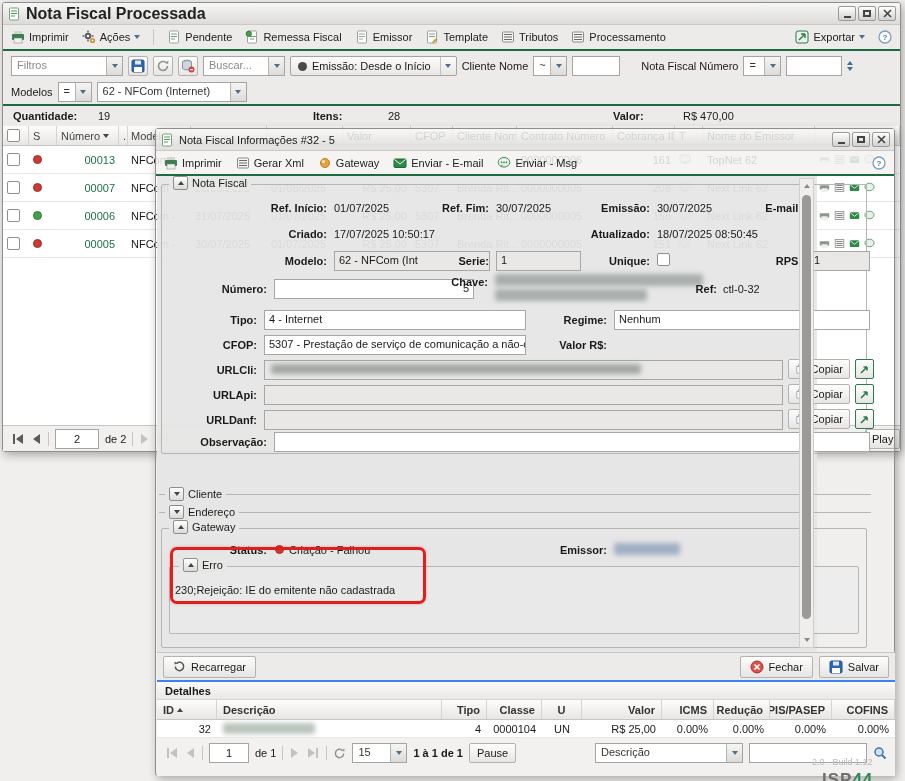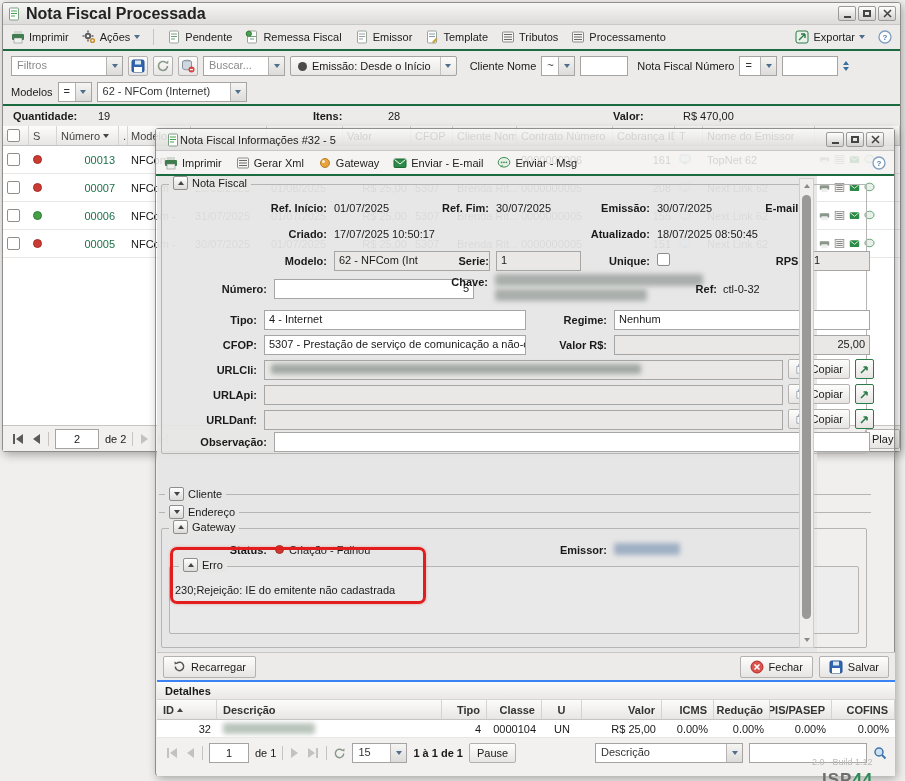--- a/index.html
+++ b/index.html
@@ -61,22 +61,22 @@
            height:26px; background:#f1f0ef; border-top:1px solid #c6c5c4; }
   .ntri-l { width:0; height:0; border-top:5px solid transparent; border-bottom:5px solid transparent; border-right:7px solid #5a5a5a; }
   .ntri-r { width:0; height:0; border-top:5px solid transparent; border-bottom:5px solid transparent; border-left:7px solid #5a5a5a; }
   .dis .ntri-l { border-right-color:#c3c2c1; } .dis .ntri-r { border-left-color:#c3c2c1; }
   .nbar { width:2px; height:10px; background:#5a5a5a; }
   .dis .nbar { background:#c3c2c1; }
   .navb { display:flex; align-items:center; gap:1px; padding:2px; }
   .pgin { width:44px; height:20px; border:1px solid #a5a4a3; background:#fff; display:flex; align-items:center; justify-content:center; }
   .psep { width:1px; height:14px; background:#c6c5c4; }
   
-  .m-titlebar { position:absolute; left:0; top:0; right:0; height:22px; display:flex; align-items:center; 
-                padding:0 10px; background:linear-gradient(rgba(247,247,246,.84), rgba(220,219,218,.84));
+  .m-titlebar { position:absolute; left:0; top:0; right:0; height:22px; display:flex; align-items:center; gap:5px;
+                padding:0 4px; background:linear-gradient(rgba(247,247,246,.84), rgba(220,219,218,.84));
                 border-bottom:1px solid #c9c8c7; }
   .m-toolbar { position:absolute; left:0; top:22px; right:0; height:23px; display:flex; align-items:center;
                gap:14px; padding:0 8px; background:rgba(243,242,241,.85); }
   .form { position:absolute; left:1px; top:47px; width:660px; height:476px; background:rgba(230,230,229,.94); }
   .fs { position:absolute; border:1px solid #b6b5b4; border-radius:2px; }
   .fsleg { position:absolute; display:flex; align-items:center; gap:4px; background:#e7e7e6; padding:0 4px; z-index:3; }
   .colbtn { width:15px; height:14px; border:1px solid #8f8e8d; border-radius:2px;
             background:linear-gradient(#fff,#dcdbda); display:flex; align-items:center; justify-content:center; }
   .tri-up { width:0; height:0; border-left:3.5px solid transparent; border-right:3.5px solid transparent; border-bottom:4px solid #444; }
   .tri-dn { width:0; height:0; border-left:3.5px solid transparent; border-right:3.5px solid transparent; border-top:4px solid #444; }
@@ -255,29 +255,29 @@
             <span class="tri-d"></span>
           </span>
       </div>
       <div class="fbtn">
         <span class="dot dark"></span>
         <span>Emissão: Desde o Início</span>
         <span class="caret">
             <span class="tri-d"></span>
           </span>
       </div>
-      <span style="margin-left:8px">Cliente Nome</span>
+      <span style="">Cliente Nome</span>
       <div class="combo" style="width:34px">
         <span class="cv">~</span>
         <span class="ca">
             <span class="tri-d"></span>
           </span>
       </div>
       <div class="inputbox" style="width:48px"></div>
-      <span style="margin-left:4px">Nota Fiscal Número</span>
+      <span style="margin-left:16px">Nota Fiscal Número</span>
       <div class="combo" style="width:38px">
         <span class="cv">=</span>
         <span class="ca">
             <span class="tri-d"></span>
           </span>
       </div>
       <div class="inputbox" style="width:56px"></div>
       <div style="display:flex;flex-direction:column;gap:2px">
         <span class="tri-u2"></span>
         <span class="tri-d2"></span>
@@ -646,21 +646,20 @@
       <span class="fv" style="left:566px;top:107px">ctl-0-32</span>
 
       <span class="fl" style="left:0;width:100px;top:138px">Tipo:</span>
       <div class="fi" style="left:107px;top:134px;width:262px"><span>4 - Internet</span></div>
       <span class="fl" style="left:380px;width:70px;top:138px">Regime:</span>
       <div class="fi" style="left:457px;top:134px;width:256px"><span>Nenhum</span></div>
 
       <span class="fl" style="left:0;width:100px;top:163px">CFOP:</span>
       <div class="fi" style="left:107px;top:159px;width:262px"><span>5307 - Prestação de serviço de comunicação a não-c</span></div>
       <span class="fl" style="left:380px;width:70px;top:163px">Valor R$:</span>
-      <div class="fi ro rt" style="left:457px;top:159px;width:256px"><span>25,00</span></div>
 
       <span class="fl" style="left:0;width:100px;top:188px">URLCli:</span>
       <div class="fi ro" style="left:107px;top:184px;width:519px"></div>
       <div class="blur" style="left:114px;top:188px;width:370px;height:10px;background:#a2a8a4"></div>
       <div class="sbtn" style="position:absolute;left:631px;top:183px;width:62px;height:20px;padding:0 6px">
         <svg width="12" height="12" viewBox="0 0 14 14">
             <rect x="4.5" y="1.5" width="7" height="9" fill="#fff" stroke="#8a96a5"></rect>
             <rect x="2.5" y="3.5" width="7" height="9" fill="#fff" stroke="#8a96a5"></rect>
           </svg>
         <span>Copiar</span>

